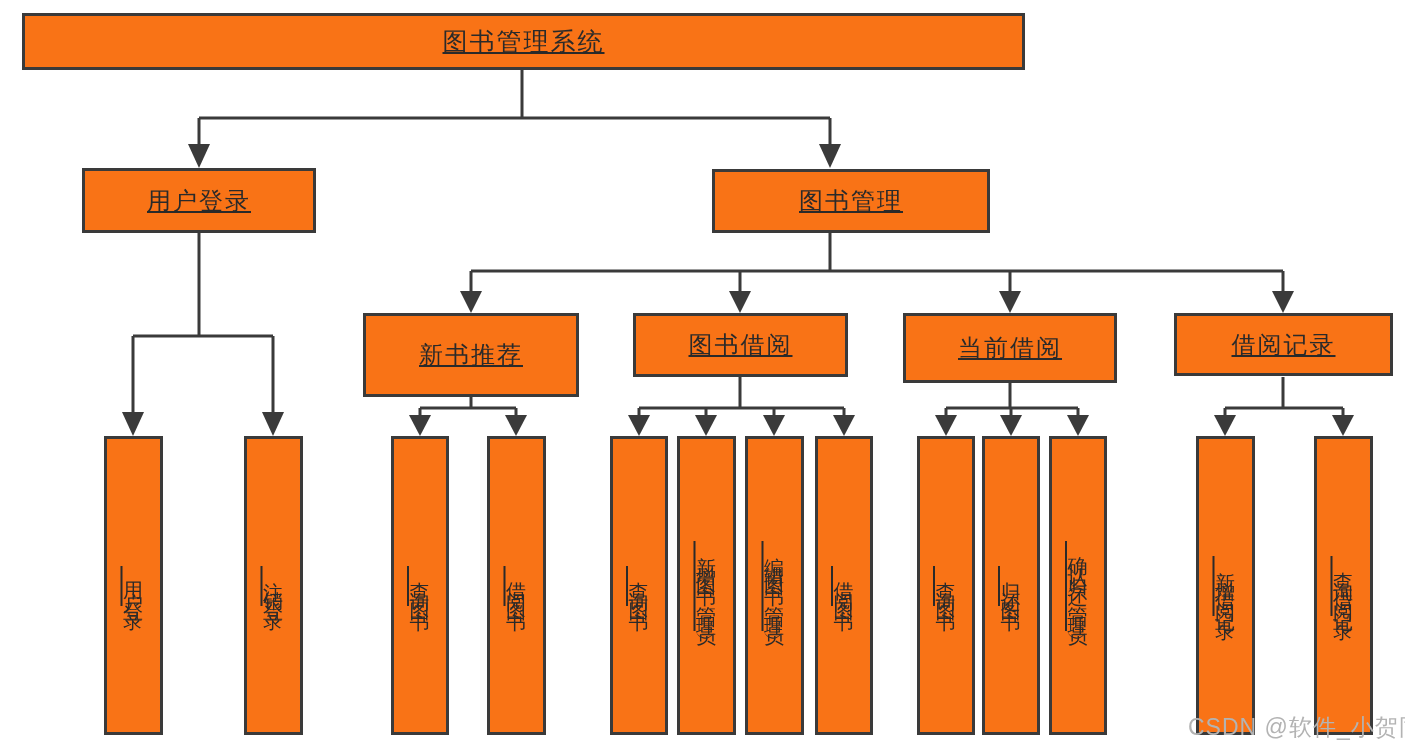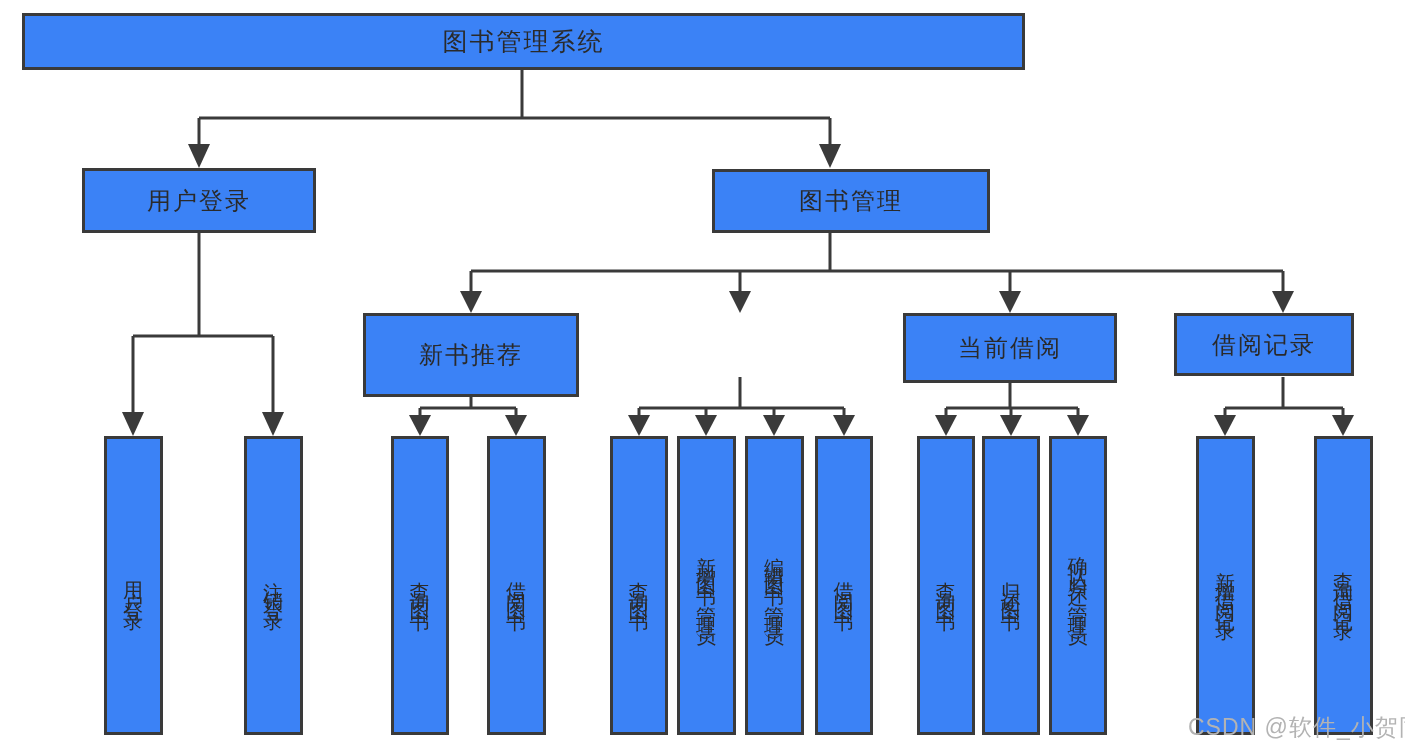--- a/index.html
+++ b/index.html
@@ -18,26 +18,27 @@
   .connectors {
     position: absolute;
     left: 0;
     top: 0;
     z-index: 0;
   }
   .hbox, .vbox {
     position: absolute;
     box-sizing: border-box;
     border: 3px solid #3a3a3a;
-    background: #3b82f6;
+    background: #f97316;
     display: flex;
     align-items: center;
     justify-content: center;
     color: #2a2a2a;
     z-index: 1;
+    text-decoration: underline;
   }
   .hbox span {
     font-size: 24px;
     letter-spacing: 2px;
     line-height: 1;
     white-space: nowrap;
   }
   .hbox.root span {
     font-size: 25px;
   }
@@ -103,24 +104,27 @@
   <div class="hbox" style="left:82px;top:168px;width:234px;height:65px">
     <span>用户登录</span>
   </div>
   <div class="hbox" style="left:712px;top:169px;width:278px;height:64px">
     <span>图书管理</span>
   </div>
 
   <div class="hbox" style="left:363px;top:313px;width:216px;height:84px">
     <span>新书推荐</span>
   </div>
+  <div class="hbox" style="left:633px;top:313px;width:215px;height:64px">
+    <span>图书借阅</span>
+  </div>
   <div class="hbox" style="left:903px;top:313px;width:214px;height:70px">
     <span>当前借阅</span>
   </div>
-  <div class="hbox" style="left:1174px;top:313px;width:180px;height:63px">
+  <div class="hbox" style="left:1174px;top:313px;width:219px;height:63px">
     <span>借阅记录</span>
   </div>
 
   <div class="vbox" style="left:104px;top:436px;width:59px;height:299px">
     <span>用户登录</span>
   </div>
   <div class="vbox" style="left:244px;top:436px;width:59px;height:299px">
     <span>注销登录</span>
   </div>
 

